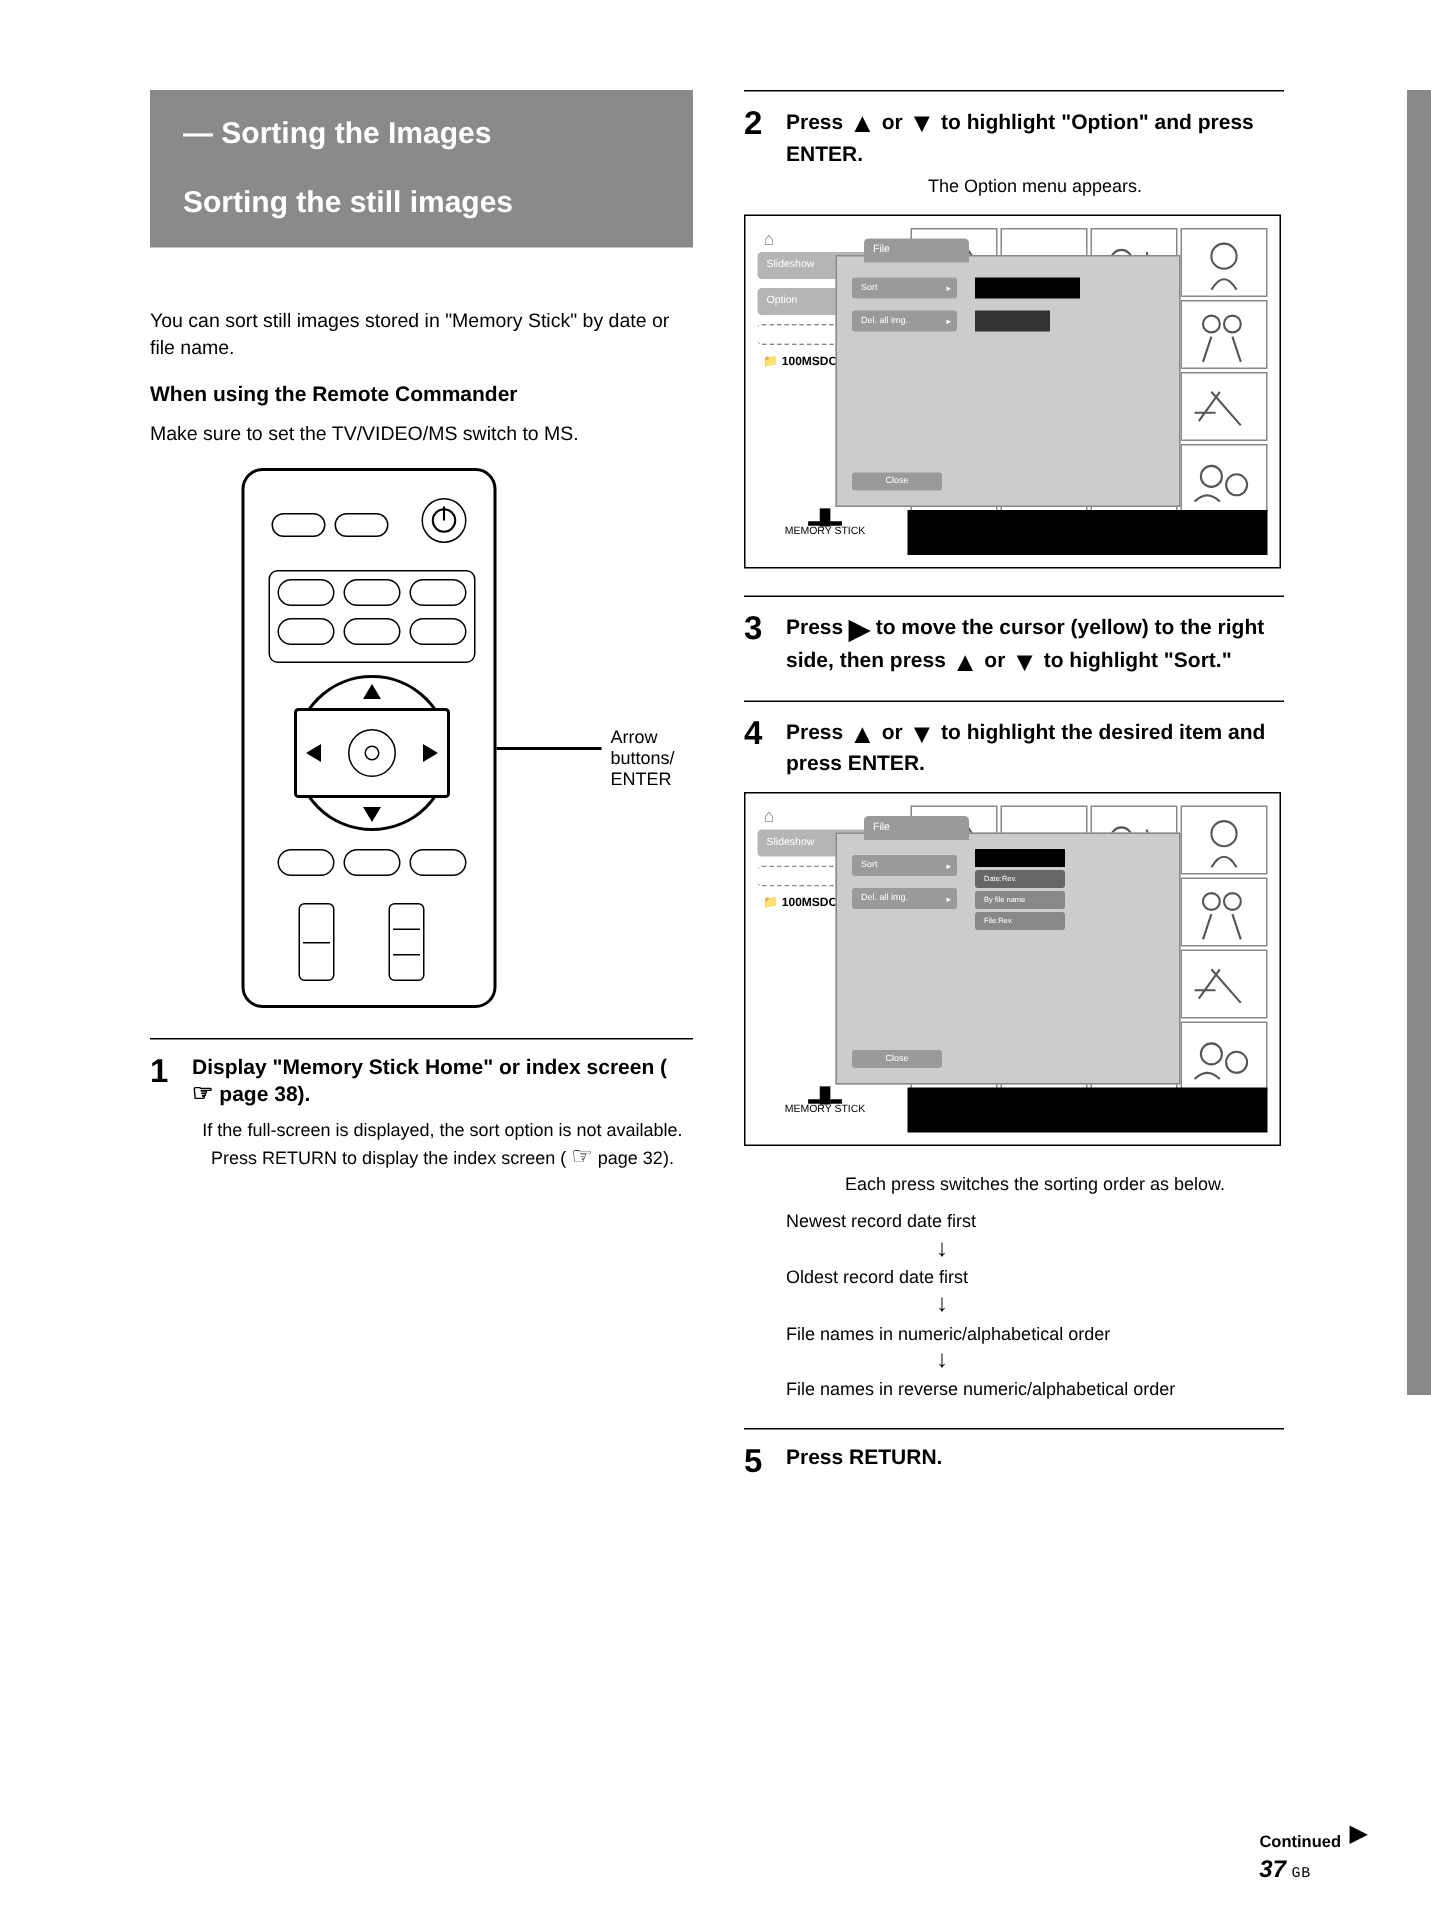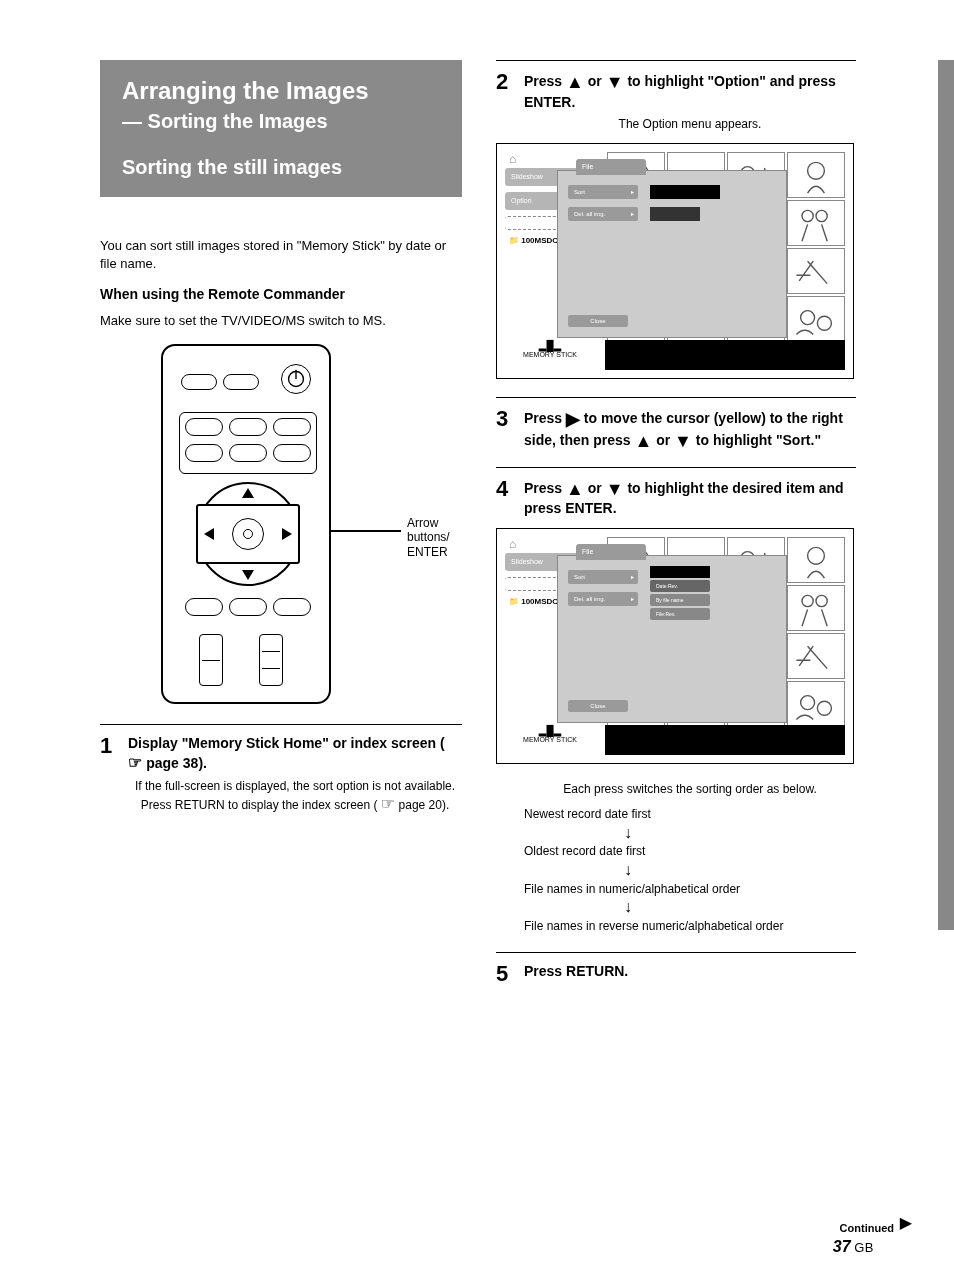--- a/index.html
+++ b/index.html
@@ -127,36 +127,35 @@
     background: #9a9a9a; border-radius: 2px; font-size: 6px; color: #fff;
     display: flex; align-items: center; justify-content: center;
   }
 
   .order-list { margin-left: 28px; font-size: 12px; line-height: 1.9; }
   .order-arrow { text-align: left; margin-left: 100px; font-size: 16px; line-height: 0.9; }
 
   .continued { position: absolute; right: 60px; bottom: 40px; font-size: 11px; font-weight: bold; }
   .pagenum { position: absolute; right: 80px; bottom: 18px; font-size: 13px; }
   .pagenum .n { font-size: 16px; font-weight: bold; font-style: italic; }
-  .pagenum .s { font-size: 13px; letter-spacing: 0.5px; }
+  .pagenum .s { font-size: 10px; letter-spacing: 0.5px; font-family: Liberation Mono, monospace; }
   .continued::after { content: ""; }
 
   .icon-arrow { font-size: 18px; font-weight: bold; vertical-align: middle; }
 </style>
 </head>
 <body>
 
 <div class="page">
 
   <div class="side-tab" title="Using a Memory Stick"></div>
 
   <div class="col-left">
 
     <div class="gray-box">
-      <h2>Arranging the Images</h2>
       <div class="sub">— Sorting the Images</div>
       <h3 style="margin-top:22px">Sorting the still images</h3>
     </div>
 
     <p class="intro">You can sort still images stored in "Memory Stick" by date or file name.</p>
     <p class="intro-h">When using the Remote Commander</p>
     <p class="intro">Make sure to set the TV/VIDEO/MS switch to MS.</p>
 
     <div class="remote-wrap">
       <div class="remote">
@@ -215,21 +214,21 @@
       <div class="step-num">1</div>
       <div class="step-text">
         <span>Display "Memory Stick Home" or index screen (</span>
         <span class="hand">☞</span>
         <span>page 38</span><span>).</span>
       </div>
     </div>
     <p class="step-sub">
       <span>If the full-screen is displayed, the sort option is not available. Press RETURN to display the index screen (</span>
       <span class="hand">☞</span>
-      <span>page 20</span><span>).</span>
+      <span>page 32</span><span>).</span>
     </p>
 
   </div>
 
   <div class="col-right">
 
     <hr class="hr" style="margin-top:0">
 
     <div class="step-row">
       <div class="step-num">2</div>

